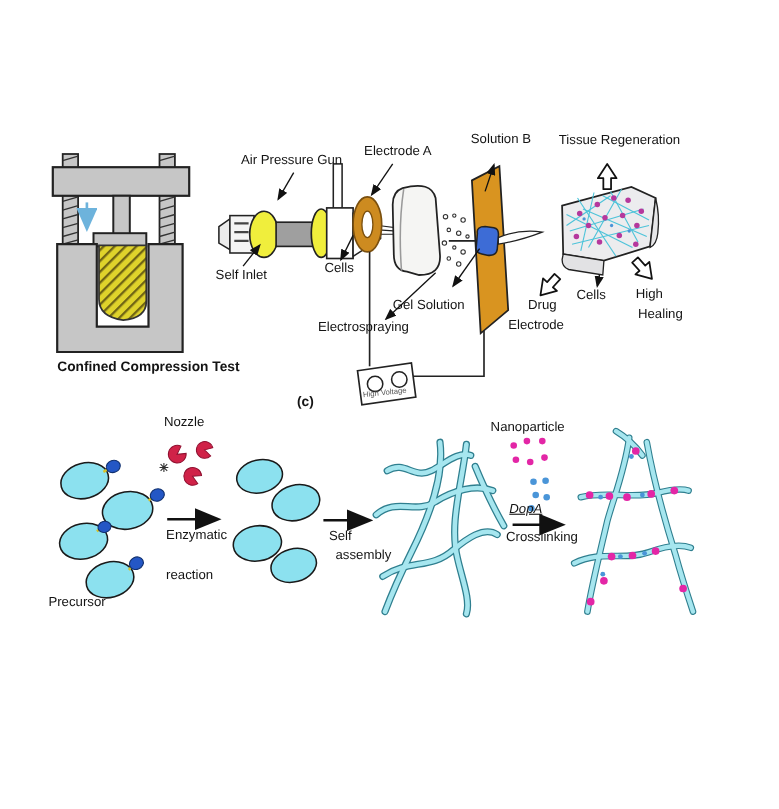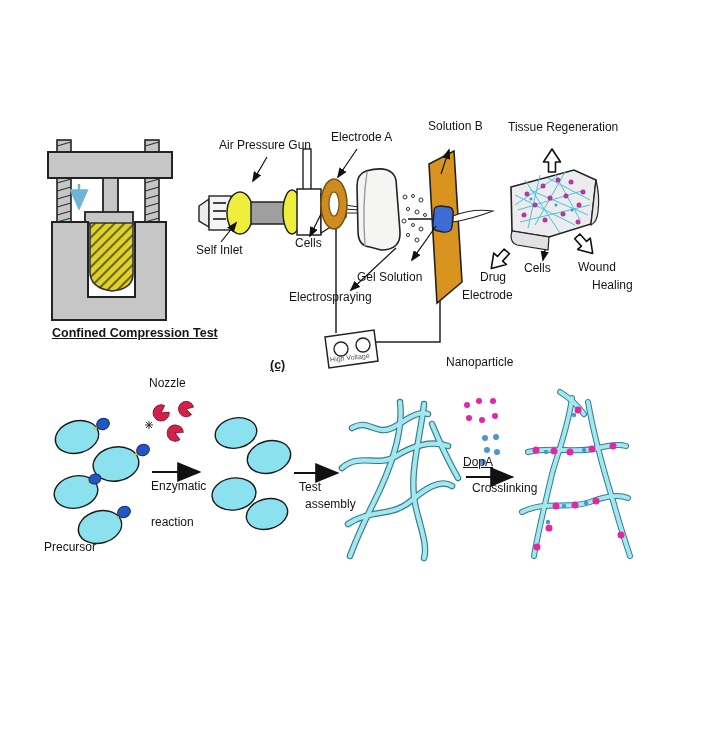--- a/index.html
+++ b/index.html
@@ -1,23 +1,23 @@
 <!DOCTYPE html>
 <html style="--apparatus-gray: #c6c6c6; --specimen-yellow: #dfd32b; --hatch-olive: #6f6414; --arrow-blue: #6db3dc; --gun-yellow: #f0ee3c; --barrel-gray: #9f9f9f; --ring-orange: #cd8b20; --plate-orange: #d99420; --blob-blue: #3d6cd6; --vesicle-cyan: #8ce1ef; --fiber-cyan: #a6e6ef; --fiber-edge: #2f7f8f; --fiber-line: #4cc3d9; --cell-magenta: #b5389d; --nano-magenta: #e326a6; --nano-blue: #4a95d8; --enzyme-red: #d02248; --knob-blue: #2457c5; --slab-gray: #ececee; --ink: #1a1a1a;"><head>
 <meta charset="utf-8">
 <style>
   html,body{margin:0;padding:0;background:#fff;}
   #canvas{position:relative;width:708px;height:735px;background:#fff;overflow:hidden;
           font-family:"Liberation Sans",sans-serif;}
   #art{position:absolute;left:0;top:0;}
   .lbl{position:absolute;font-size:12px;line-height:13px;color:#141414;white-space:nowrap;}
   .b{font-weight:bold;}
-  .u{text-decoration:underline;}
+  .u{text-decoration:underline;font-style:italic;}
   .tiny{font-size:7px;transform:rotate(-6deg);color:#555;}
-  .c13{font-size:12.5px;text-decoration:underline;}
+  .c13{font-size:12.5px;}
 </style>
 </head>
 <body>
 
 <div id="canvas">
 
 <svg id="art" width="708" height="735" viewBox="0 0 708 735">
   <defs>
     <marker id="mh" markerWidth="11" markerHeight="9" refX="9" refY="4.5" orient="auto">
       <path d="M0,0 L11,4.5 L0,9 Z" fill="#111"></path>
@@ -271,26 +271,26 @@
 <div class="lbl" style="left:508px;top:121px">Tissue Regeneration</div>
 <div class="lbl" style="left:196px;top:244px">Self Inlet</div>
 <div class="lbl" style="left:295px;top:237px">Cells</div>
 <div class="lbl" style="left:357px;top:271px">Gel Solution</div>
 <div class="lbl" style="left:289px;top:291px">Electrospraying</div>
 <div class="lbl tiny" style="left:330px;top:351px">High Voltage</div>
 <div class="lbl b c13" style="left:270px;top:359px">(c)</div>
 <div class="lbl" style="left:480px;top:271px">Drug</div>
 <div class="lbl" style="left:462px;top:289px">Electrode</div>
 <div class="lbl" style="left:524px;top:262px">Cells</div>
-<div class="lbl" style="left:578px;top:261px">Wound</div>
-<div class="lbl" style="left:592px;top:279px">Healing</div>
+<div class="lbl" style="left:578px;top:261px">High</div>
+<div class="lbl" style="left:580px;top:279px">Healing</div>
 <div class="lbl b c13" style="left:52px;top:327px">Confined Compression Test</div>
 <div class="lbl" style="left:149px;top:377px">Nozzle</div>
 <div class="lbl" style="left:44px;top:541px">Precursor</div>
 <div class="lbl" style="left:151px;top:480px">Enzymatic</div>
 <div class="lbl" style="left:151px;top:516px">reaction</div>
-<div class="lbl" style="left:299px;top:481px">Test</div>
+<div class="lbl" style="left:299px;top:481px">Self</div>
 <div class="lbl" style="left:305px;top:498px">assembly</div>
-<div class="lbl" style="left:446px;top:356px">Nanoparticle</div>
+<div class="lbl" style="left:446px;top:382px">Nanoparticle</div>
 <div class="lbl u" style="left:463px;top:456px">DopA</div>
-<div class="lbl" style="left:472px;top:482px">Crosslinking</div>
+<div class="lbl" style="left:460px;top:482px">Crosslinking</div>
 
 </div>
 
 </body></html>

